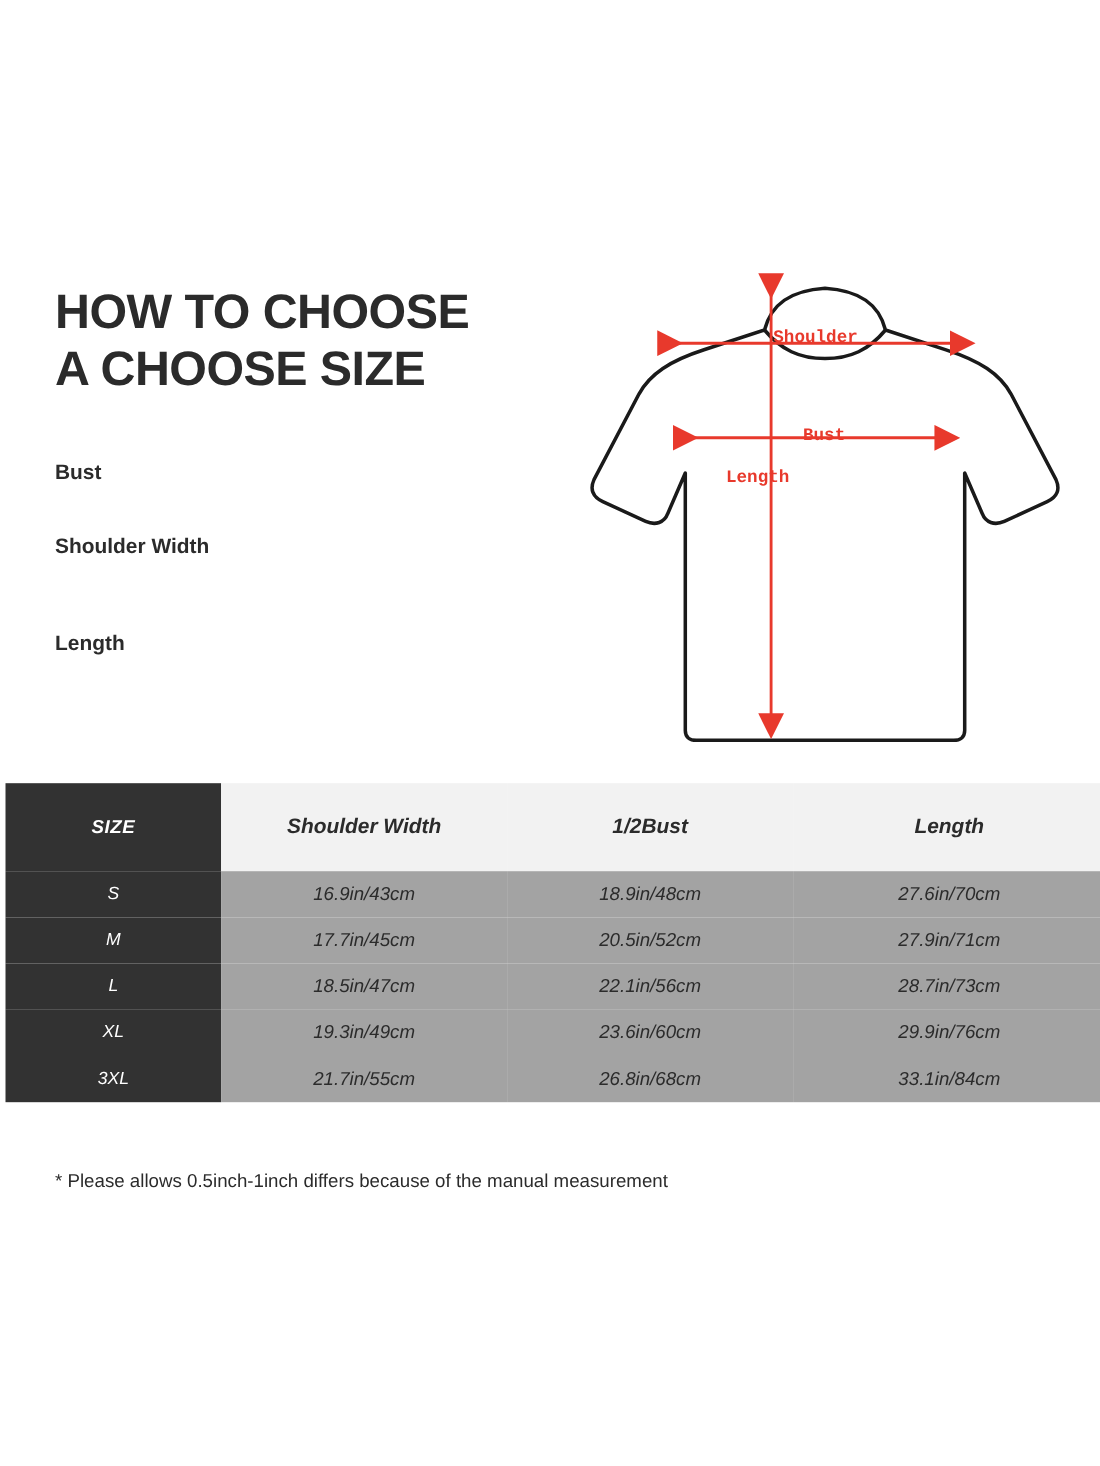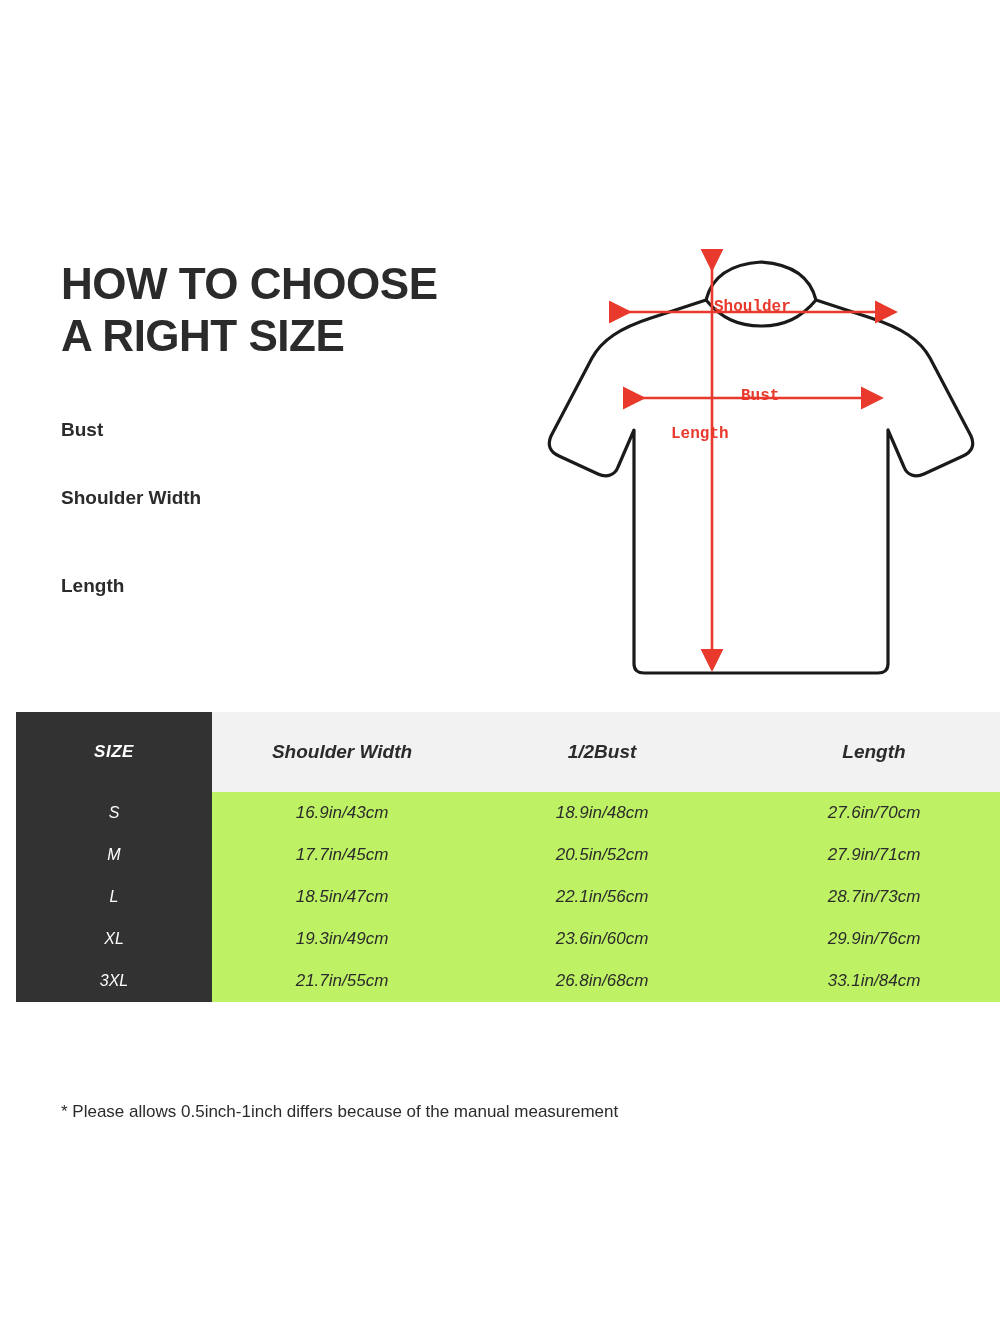--- a/index.html
+++ b/index.html
@@ -10,21 +10,21 @@
   body {
     width: 1000px;
     height: 1333px;
     font-family: "Liberation Sans", sans-serif;
     color: #2b2b2b;
     position: relative;
     overflow: hidden;
   }
   .page {
     position: absolute;
-    left: 16px; top: 0;
+    left: 5px; top: 0;
     width: 856px; height: 1333px;
   }
 
   
   .top {
     position: absolute;
     left: 0; top: 0;
     width: 1000px; height: 712px;
   }
   .title {
@@ -116,51 +116,50 @@
   }
   table.size-table thead th.hcell {
     background: #f2f2f2;
     color: #2b2b2b;
   }
   table.size-table tbody td {
     height: 40px;
     font-size: 17px;
     text-align: center;
     vertical-align: middle;
-    background: #bef264;
+    background: #a3a3a3;
     color: #2b2b2b;
     font-weight: 400;
   }
   table.size-table tbody td.sizecell {
     background: #323232;
     color: #ffffff;
     font-size: 16px;
   }
 
   
   .footnote {
     position: absolute;
     left: 45px;
     top: 1064px;
     font-size: 17px;
     color: #2b2b2b;
     font-weight: 400;
-    margin-top: 38px;
   }
 </style>
 </head>
 <body>
 
 <div class="page">
 
   <div class="top">
 
     <div class="title">
       <div>HOW TO CHOOSE</div>
-      <div>A RIGHT SIZE</div>
+      <div>A CHOOSE SIZE</div>
     </div>
 
     <div class="desc-block" id="block-bust">
       <p class="desc-label">Bust</p>
     </div>
 
     <div class="desc-block" id="block-shoulder">
       <p class="desc-label">Shoulder Width</p>
     </div>
 

